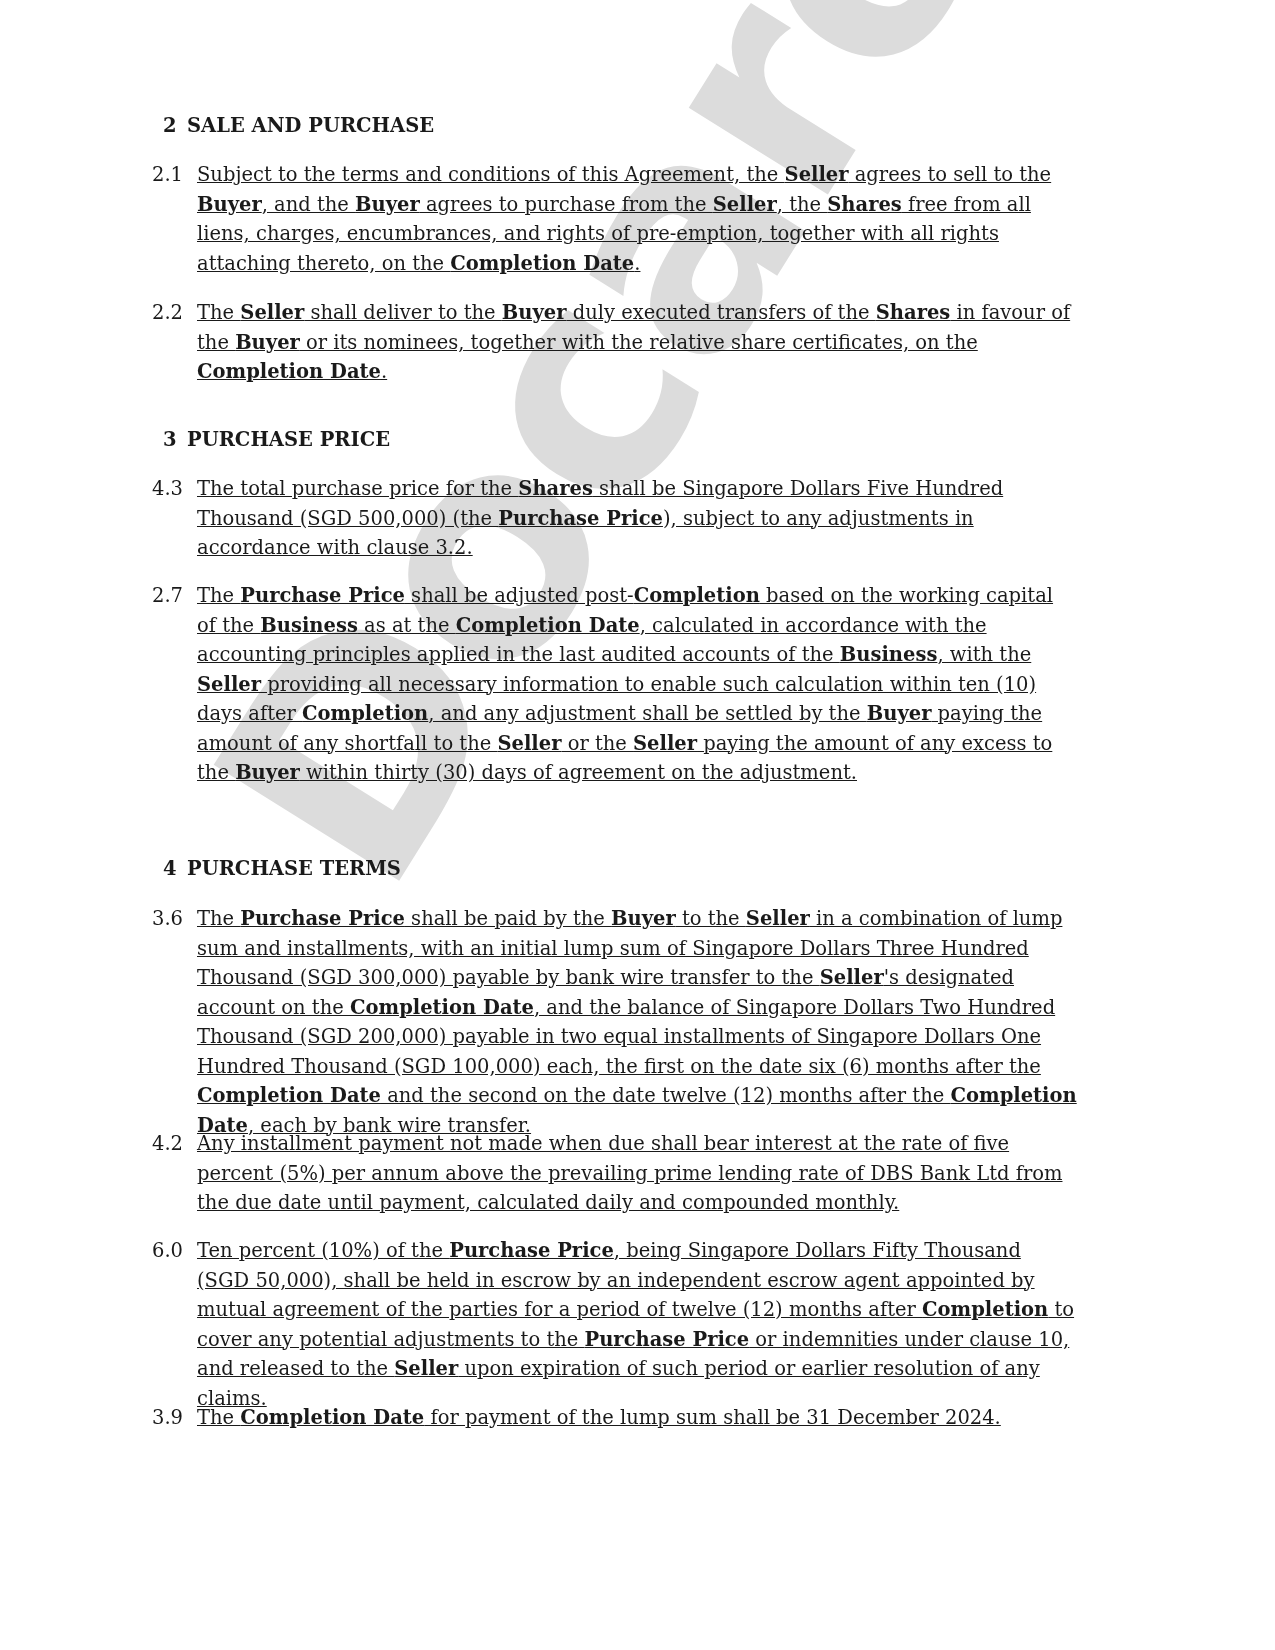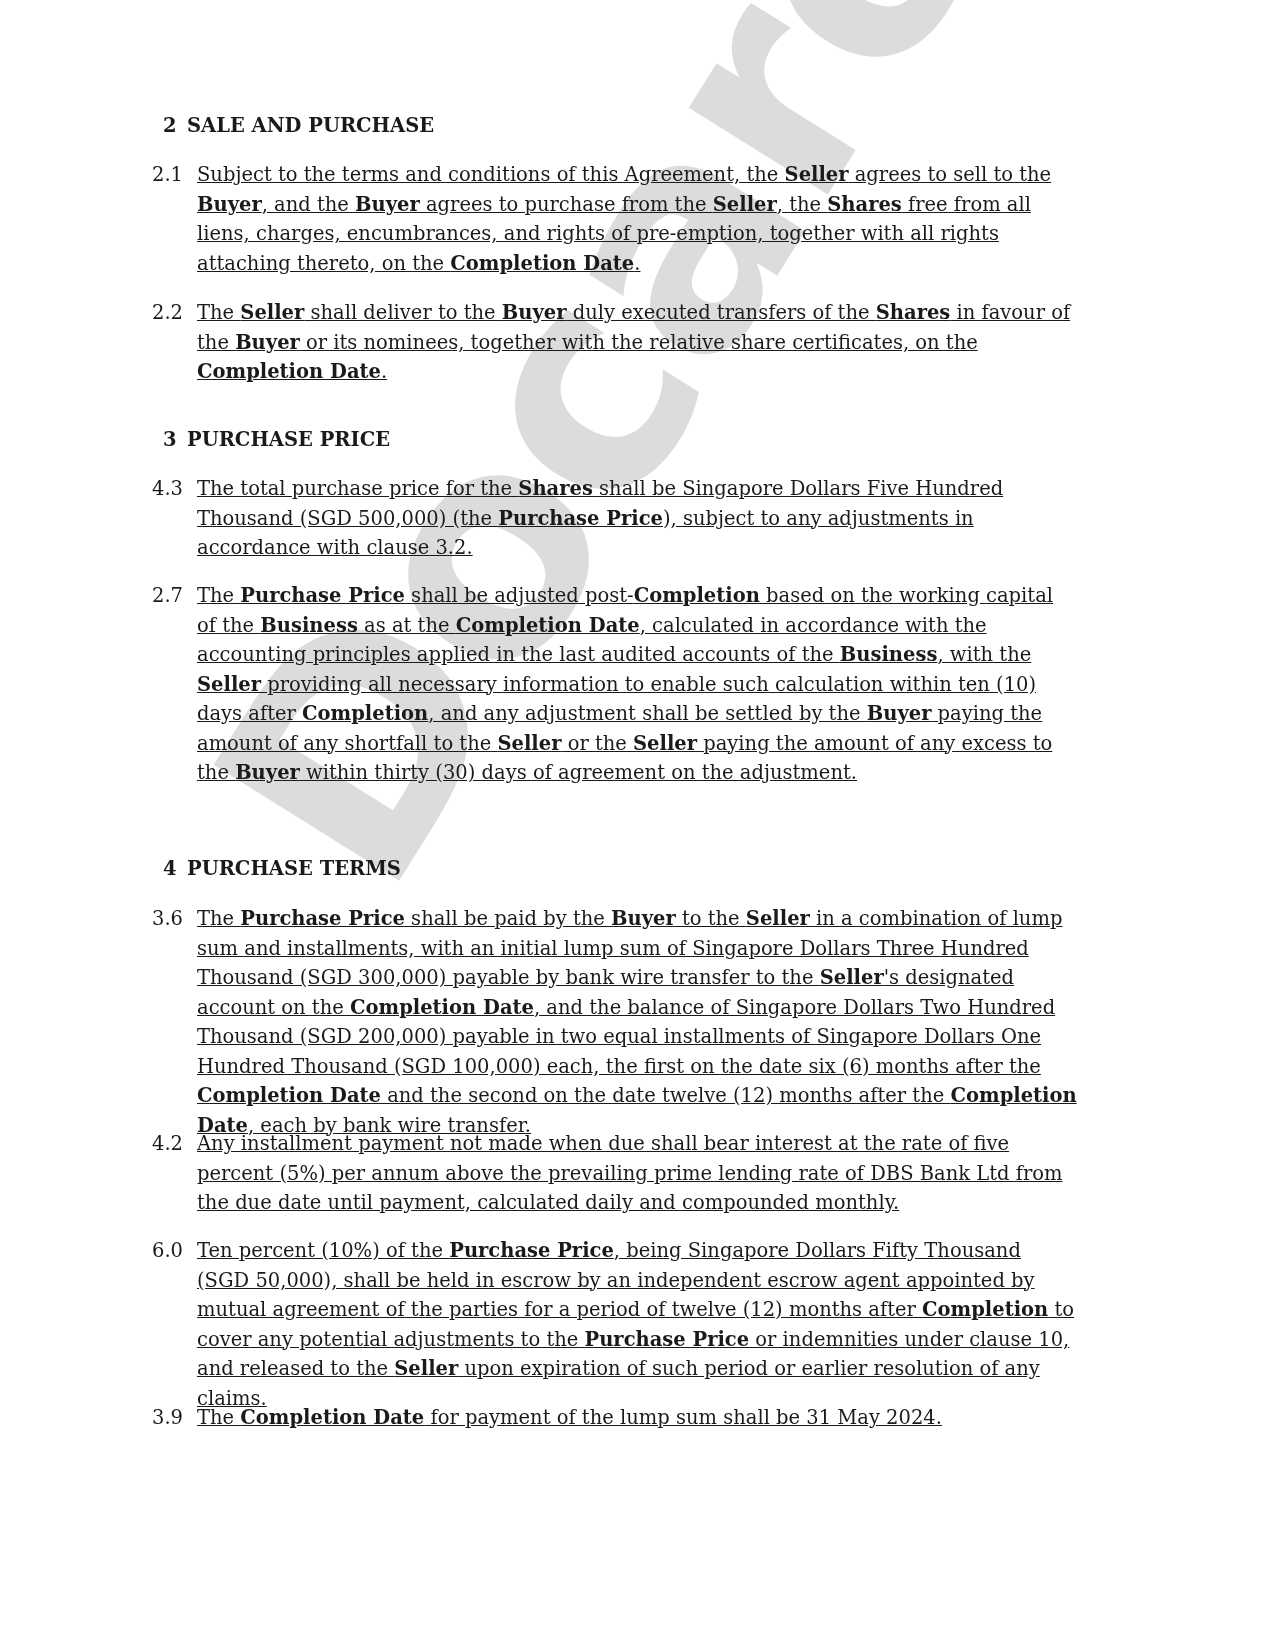--- a/index.html
+++ b/index.html
@@ -85,16 +85,16 @@
   <div class="clause" style="top:1129px;">
     <span class="num">4.2</span>
     <div class="text"><span>Any installment payment not made when due shall bear interest at the rate of five percent (5%) per annum above the prevailing prime lending rate of DBS Bank Ltd from the due date until payment, calculated daily and compounded monthly.</span></div>
   </div>
   <div class="clause" style="top:1236px;">
     <span class="num">6.0</span>
     <div class="text"><span>Ten percent (10%) of the </span><b>Purchase Price</b><span>, being Singapore Dollars Fifty Thousand (SGD 50,000), shall be held in escrow by an independent escrow agent appointed by mutual agreement of the parties for a period of twelve (12) months after </span><b>Completion</b><span> to cover any potential adjustments to the </span><b>Purchase Price</b><span> or indemnities under clause 10, and released to the </span><b>Seller</b><span> upon expiration of such period or earlier resolution of any claims.</span></div>
   </div>
   <div class="clause" style="top:1403px;">
     <span class="num">3.9</span>
-    <div class="text"><span>The </span><b>Completion Date</b><span> for payment of the lump sum shall be 31 May 2024.</span></div>
+    <div class="text"><span>The </span><b>Completion Date</b><span> for payment of the lump sum shall be 31 December 2024.</span></div>
   </div>
 
 </div>
 
 </body></html>

